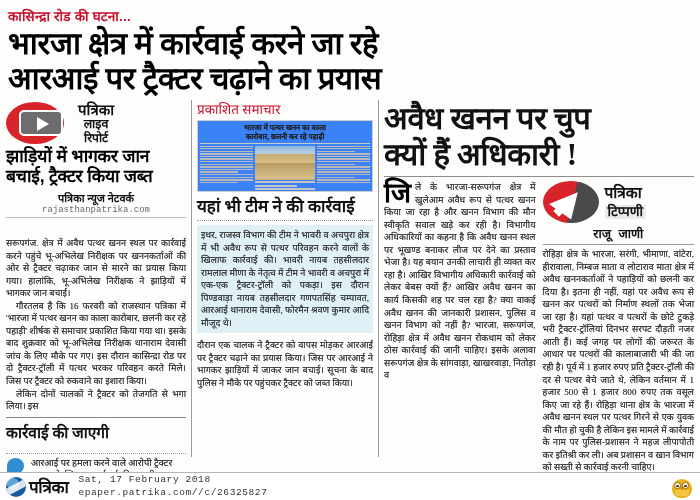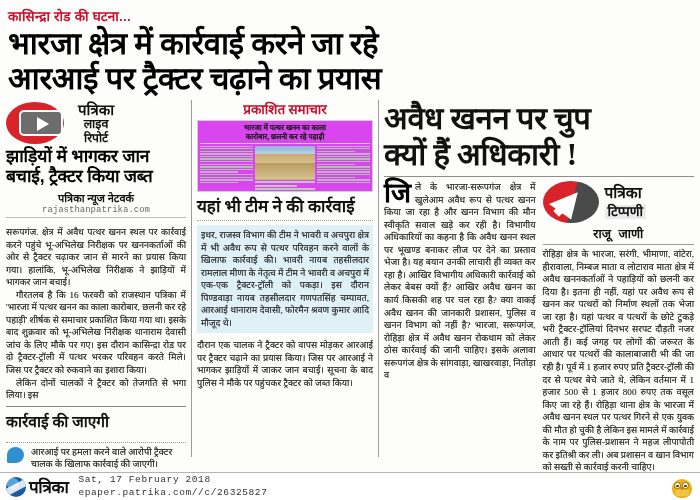--- a/index.html
+++ b/index.html
@@ -59,21 +59,21 @@
     font-family:Liberation Sans, sans-serif;font-weight:bold;
     font-size:17.5px;line-height:1.13;padding:3px 0 2px 0;color:#000;
     letter-spacing:-.2px;
   }
   .byline{
     text-align:center;font-family:"Liberation Serif", serif;font-weight:bold;
     font-size:11px;padding-top:1px;
   }
   .byline-url{
     text-align:center;font-size:9px;color:#6a6a6a;border-bottom:1px solid #bbb;
-    padding-bottom:2px;margin-bottom:8px;font-family:"Liberation Mono", monospace;
+    padding-bottom:2px;margin-bottom:19px;font-family:"Liberation Mono", monospace;
   }
 
   
   .body-txt{
     font-family:"Liberation Serif", serif;
     font-size:9.1px;line-height:1.38;
     text-align:justify;color:#2a2a2a;
     text-shadow:0 0 .6px rgba(60,60,60,.55);
   }
   .body-txt p{margin:0 0 0 0;text-indent:10px;}
@@ -98,25 +98,25 @@
     color:#1d1d1d;text-shadow:0 0 .5px rgba(60,60,60,.5);
   }
   .attrib{
     border-top:1px solid #888;margin-top:3px;padding-top:2px;
     font-family:"Liberation Serif", serif;font-size:9.4px;color:#1a1a1a;
   }
   .attrib b{font-size:10px;}
 
   
   .clip-title{
-    color:#c8102e;font-weight:bold;font-size:13.5px;text-align:center;
+    color:#c8102e;font-weight:normal;font-size:13.5px;text-align:left;
     font-family:"Liberation Serif", serif;padding-bottom:2px;
   }
   .clip{
-    border:1px solid #cfcfcf;background:#d946ef;padding:2px 2px 1px 2px;
+    border:1px solid #cfcfcf;background:#3b82f6;padding:2px 2px 1px 2px;
     height:72px;box-sizing:border-box;overflow:hidden;position:relative;
   }
   .clip-head{
     font-family:"Liberation Serif", serif;font-weight:bold;font-size:7.4px;
     line-height:1.22;color:#1a1a1a;text-align:center;
     text-shadow:0 0 .5px rgba(50,50,50,.6);
   }
   .clip-rule{height:1px;background:#c9c9c9;margin:1.5px 0;}
   .clip-grid{display:flex;gap:2px;height:47px;}
   .clip-cc{flex:1 1 0;display:flex;flex-direction:column;gap:1.3px;}

